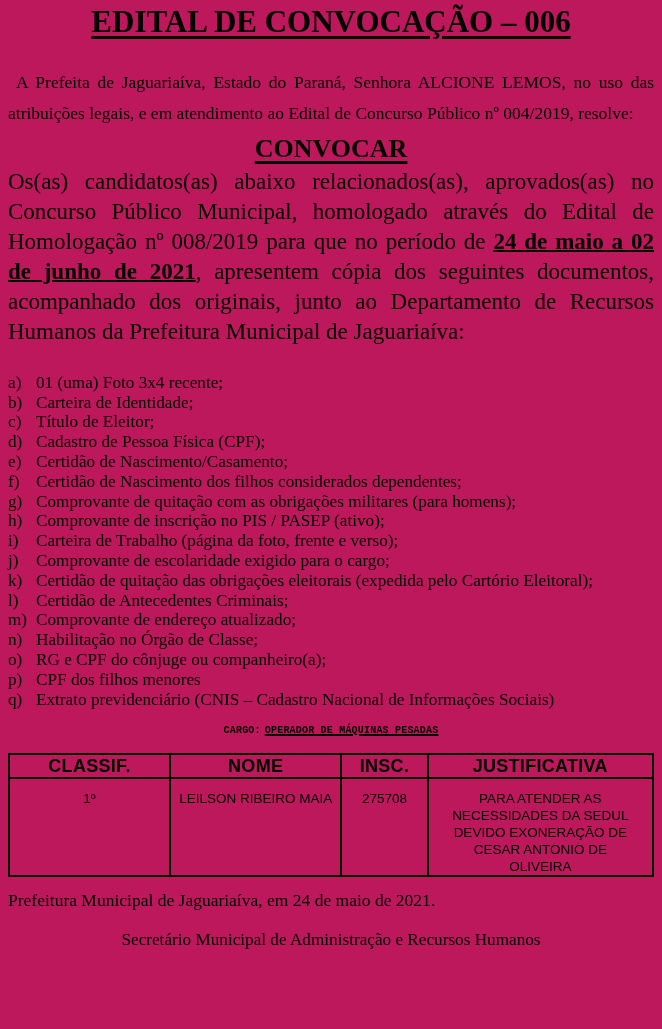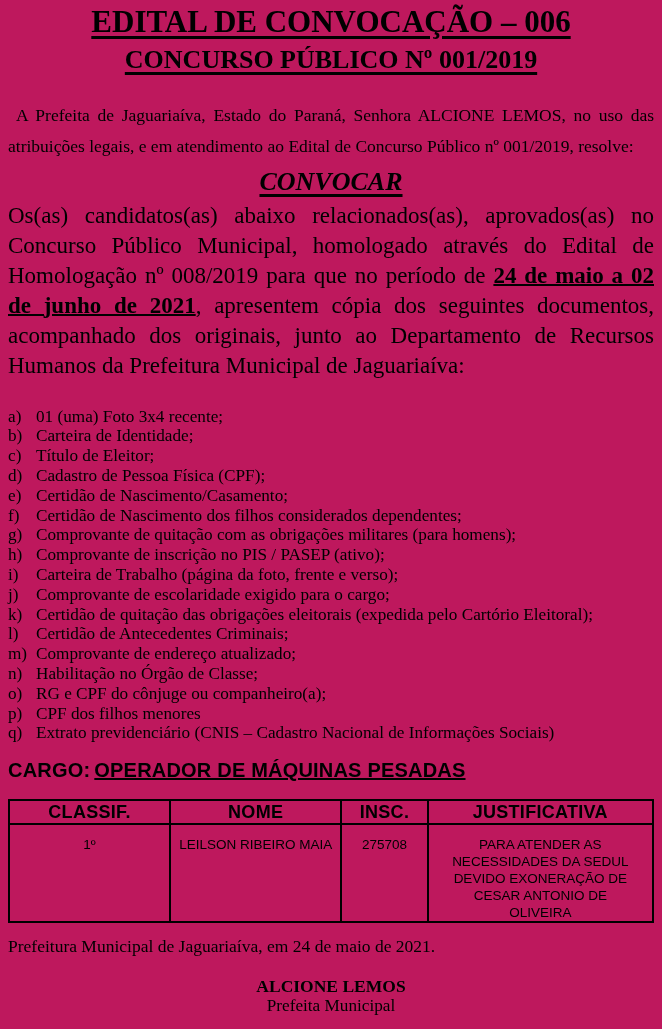--- a/index.html
+++ b/index.html
@@ -43,45 +43,45 @@
   }
   .convocar {
     margin: 4px 0 0 0;
     text-align: center;
     font-size: 26px;
     line-height: 1.2;
     font-weight: bold;
     text-decoration: underline;
     text-decoration-thickness: 2.5px;
     text-underline-offset: 4px;
-    font-style: italic;
   }
   .body-par {
     margin: 3px 0 0 0;
     font-size: 23px;
     line-height: 30px;
     text-align: justify;
   }
   .bu { font-weight: bold; text-decoration: underline; text-decoration-thickness: 2px; }
   .doc-list {
     margin: 26px 0 0 0;
     padding: 0;
     list-style: none;
     font-size: 17.2px;
     line-height: 19.8px;
   }
   .doc-list li { display: flex; }
   .doc-list .marker { flex: 0 0 28px; }
   .doc-list .txt { flex: 1; }
   .cargo-line {
     margin: 16px 0 0 0;
-    font-family: Liberation Sans, sans-serif;
-    font-weight: bold;
-    font-size: 20px;
+    font-family: Liberation Mono, monospace;
+    font-weight: bold;
+    font-size: 10px;
     letter-spacing: 0.2px;
+    text-align: center;
   }
   .cargo-line .cargo-value {
     text-decoration: underline;
     text-decoration-thickness: 2px;
     margin-left: 4px;
   }
   table.cand {
     margin-top: 17px;
     width: 646px;
     border-collapse: collapse;
@@ -120,23 +120,22 @@
   .sig-block { margin-top: 20px; text-align: center; }
   .sig-name { font-size: 17.5px; font-weight: bold; line-height: 20px; }
   .sig-role { font-size: 17.2px; line-height: 20px; }
 </style>
 </head>
 <body>
 
 <div class="page">
 
   <h1 class="doc-title">EDITAL DE CONVOCAÇÃO – 006</h1>
-  <h2 class="doc-subtitle">CONCURSO PÚBLICO Nº 001/2019</h2>
-
-  <p class="intro-par">A Prefeita de Jaguariaíva, Estado do Paraná, Senhora ALCIONE LEMOS, no uso das atribuições legais, e em atendimento ao Edital de Concurso Público nº 001/2019, resolve:</p>
+
+  <p class="intro-par">A Prefeita de Jaguariaíva, Estado do Paraná, Senhora ALCIONE LEMOS, no uso das atribuições legais, e em atendimento ao Edital de Concurso Público nº 004/2019, resolve:</p>
 
   <h3 class="convocar">CONVOCAR</h3>
 
   <p class="body-par"><span>Os(as) candidatos(as) abaixo relacionados(as), aprovados(as) no Concurso Público Municipal, homologado através do Edital de Homologação nº 008/2019 para que no período de </span><span class="bu">24 de maio a 02 de junho de 2021</span><span>, apresentem cópia dos seguintes documentos, acompanhado dos originais, junto ao Departamento de Recursos Humanos da Prefeitura Municipal de Jaguariaíva:</span></p>
 
   <ul class="doc-list">
     <li>
         <span class="marker">a)</span>
         <span class="txt">01 (uma) Foto 3x4 recente;</span>
       </li>
@@ -230,22 +229,18 @@
         <td>275708</td>
         <td>
           <div class="just-inner">PARA ATENDER AS NECESSIDADES DA SEDUL DEVIDO EXONERAÇÃO DE CESAR ANTONIO DE OLIVEIRA</div>
         </td>
       </tr>
     </tbody>
   </table>
 
   <p class="date-line">Prefeitura Municipal de Jaguariaíva, em 24 de maio de 2021.</p>
 
-  <div class="sig-block">
-    <div class="sig-name">ALCIONE LEMOS</div>
-    <div class="sig-role">Prefeita Municipal</div>
-  </div>
 
   <div class="sig-block">
     <div class="sig-role">Secretário Municipal de Administração e Recursos Humanos</div>
   </div>
 
 </div>
 
 </body></html>

